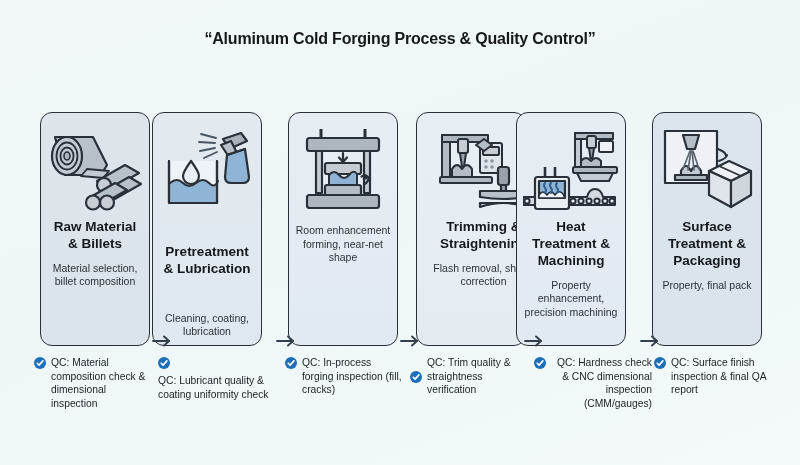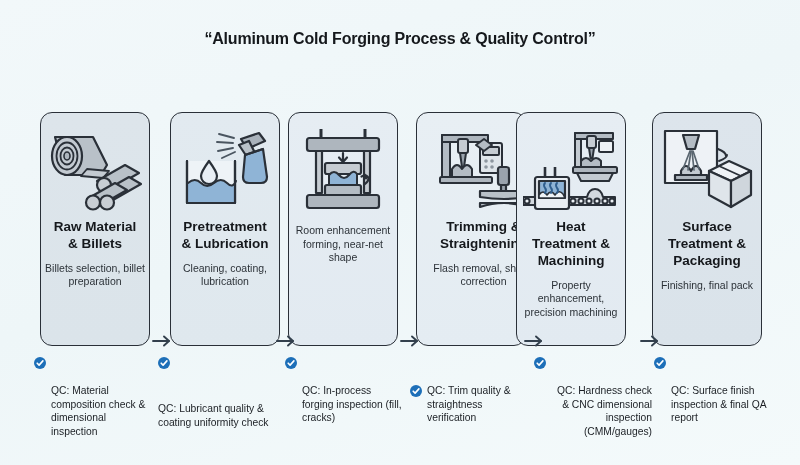--- a/index.html
+++ b/index.html
@@ -26,21 +26,21 @@
   }
   .card {
     position: absolute; top: 0; width: 110px; height: 234px;
     border: 1.6px solid #2a3038;
     border-radius: 12px;
     background: linear-gradient(180deg, #e3eaef 0%, #dfe7ed 40%, #e7eef3 100%);
     display: flex; flex-direction: column; align-items: center;
     padding: 8px 6px 6px 6px;
   }
   .card.c1 { left: 0px;   background: linear-gradient(180deg,#dde5eb 0%,#dbe4ea 100%); }
-  .card.c2 { left: 130px; background: linear-gradient(180deg,#e2eaf0 0%,#dfe8ee 100%); }
+  .card.c2 { left: 112px; background: linear-gradient(180deg,#e2eaf0 0%,#dfe8ee 100%); justify-content: space-between; }
   .card.c3 { left: 248px; background: linear-gradient(180deg,#e6edf3 0%,#e2eaf1 100%); }
   .card.c4 { left: 376px; background: linear-gradient(180deg,#e8eff4 0%,#e4ecf2 100%); padding-left: 31px; }
   .card.c5 { left: 476px; background: linear-gradient(180deg,#e6edf3 0%,#e2eaf1 100%); }
   .card.c6 { left: 612px; width: 110px; background: linear-gradient(180deg,#dde5ec 0%,#dae3ea 100%); }
 
   .icon-wrap {
     width: 100px; height: 92px;
     display: flex; align-items: center; justify-content: center;
     margin-top: 2px;
   }
@@ -66,21 +66,21 @@
   .qc-row { position: absolute; left: 34px; top: 356px; width: 740px; height: 100px; }
   .qc-item { position: absolute; top: 0; width: 118px; display: flex; gap: 5px; }
   .qc-item.q1 { left: 0px; }
   .qc-item.q2 { left: 124px; flex-direction: column; }
   .qc-item.q3 { left: 251px; }
   .qc-item.q4 { left: 376px; align-items: center; }
   .qc-item.q5 { left: 500px; text-align: right; }
   .qc-item.q6 { left: 620px; width: 128px; }
   .check { flex: 0 0 auto; width: 12px; height: 12px; margin-top: 1px; }
   .check svg { display: block; }
-  .qc-text { font-size: 10.3px; line-height: 1.32; color: #1b1f24; margin-top: 28px; }
+  .qc-text { font-size: 10.3px; line-height: 1.32; color: #1b1f24; }
 </style>
 </head>
 <body>
 
 <div id="page">
 
   <div class="title">“Aluminum Cold Forging Process &amp; Quality Control”</div>
 
   <div class="flow-row">
 
@@ -103,21 +103,21 @@
             <path d="M40 74 L68 58 L80 65 L52 81 Z"></path>
             <ellipse cx="46" cy="77.5" rx="7" ry="7" fill="#c8ced4"></ellipse>
             <ellipse cx="60" cy="77.5" rx="7" ry="7" fill="#c8ced4"></ellipse>
           </g>
         </svg>
       </div>
       <div class="card-title">
         <span>Raw Material</span><br>
         <span>&amp; Billets</span>
       </div>
-      <div class="card-desc">Billets selection, billet preparation</div>
+      <div class="card-desc">Material selection, billet composition</div>
     </div>
 
     <div class="card c2">
       <div class="icon-wrap">
         <svg width="96" height="88" viewBox="0 0 96 88">
           <g stroke="#2a3038" stroke-width="2.2" fill="none" stroke-linecap="round" stroke-linejoin="round">
             <path d="M10 36 L10 78 L58 78 L58 36" fill="#eef3f7"></path>
             <path d="M11 58 q7 -6 13 0 t13 0 t13 0 t9 -2 L57 77 L11 77 Z" fill="#8fb4d6" stroke="none"></path>
             <path d="M11 58 q7 -6 13 0 t13 0 t13 0 t9 -2" stroke-width="2" fill="none"></path>
             <path d="M10 36 L10 78 L58 78 L58 36"></path>
@@ -269,21 +269,21 @@
             <path d="M72 56 L72 82 L92 70 L92 46 Z" fill="#cfd6dc"></path>
             <path d="M60 41 L82 51" stroke-width="1.8" fill="none"></path>
           </g>
         </svg>
       </div>
       <div class="card-title">
         <span>Surface</span><br>
         <span>Treatment &amp;</span><br>
         <span>Packaging</span>
       </div>
-      <div class="card-desc">Finishing, final pack</div>
+      <div class="card-desc">Property, final pack</div>
     </div>
 
     <div class="arrow" style="left:112px;">
       <svg width="22" height="14" viewBox="0 0 22 14">
           <g stroke="#33404d" stroke-width="1.9" fill="none" stroke-linecap="round" stroke-linejoin="round">
             <path d="M1 7 L17 7"></path>
             <path d="M12 2.5 L17 7 L12 11.5"></path>
           </g>
         </svg>
     </div>

